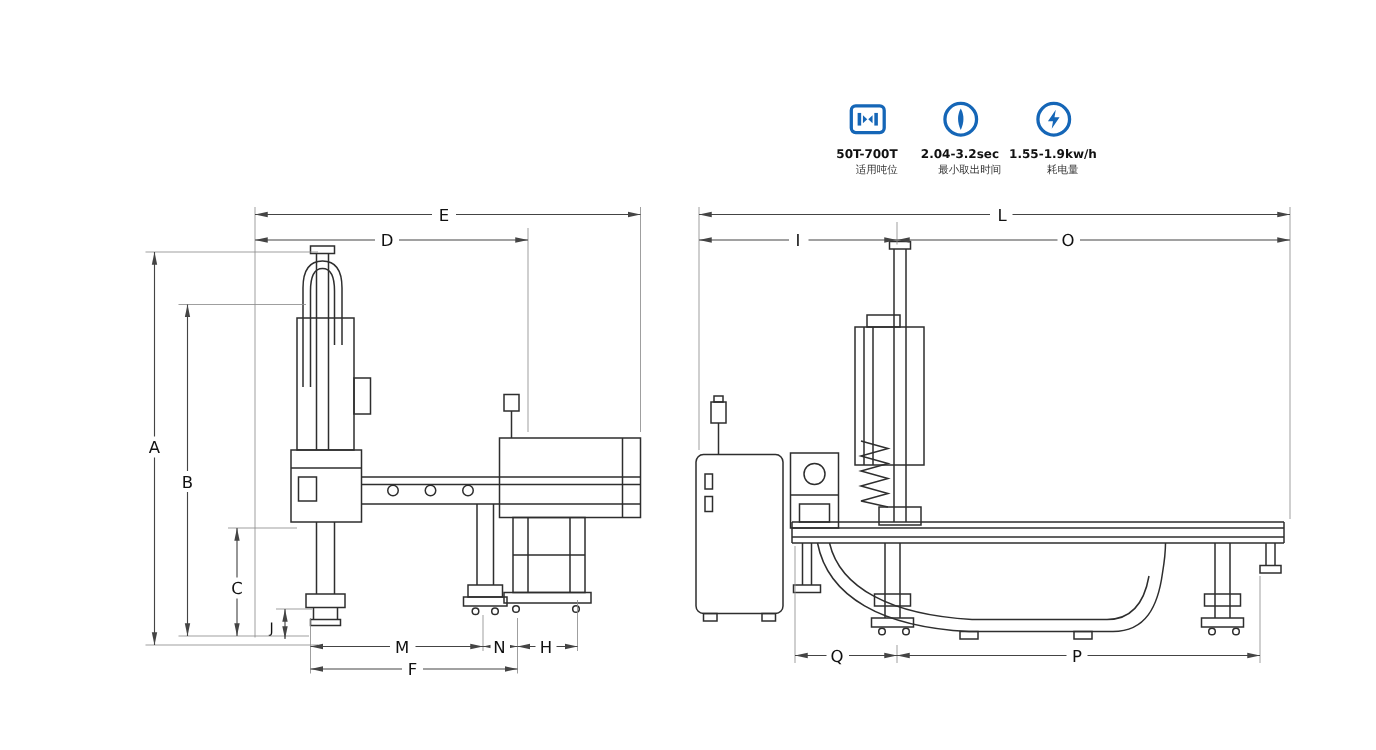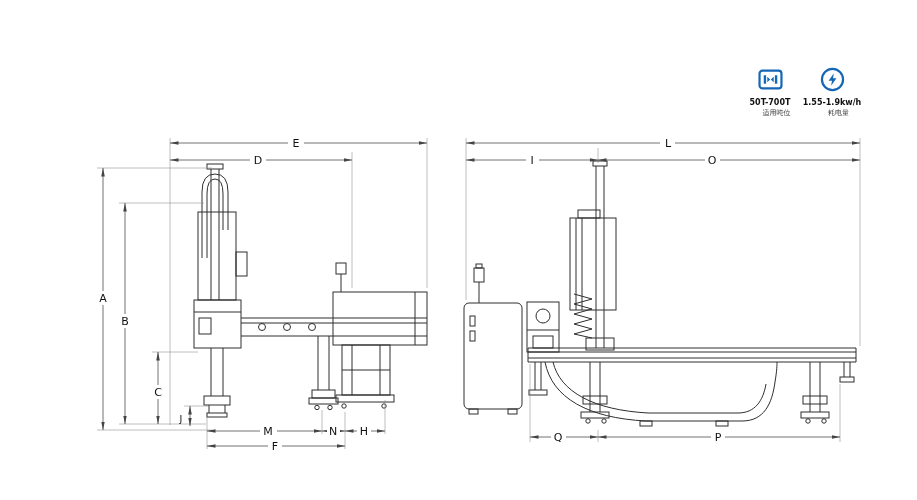--- a/index.html
+++ b/index.html
@@ -1,21 +1,21 @@
 <!DOCTYPE html>
 <html><head>
 <meta charset="utf-8">
 <style>
   * { margin:0; padding:0; box-sizing:border-box; }
   html,body { background:#ffffff; }
   body { font-family:"DejaVu Sans", sans-serif; }
   .stage { position:relative; width:917px; height:500px; background:#ffffff; overflow:hidden; }
 
   
-  .specs-row { position:absolute; left:547px; top:64px; width:316px; display:flex; justify-content:flex-end; }
+  .specs-row { position:absolute; left:547px; top:64px; width:316px; display:flex; justify-content:flex-start; }
   .spec { width:62px; display:flex; flex-direction:column; align-items:center; text-align:center; }
   .spec-icon { height:30px; display:flex; align-items:center; justify-content:center; }
   .spec-value { margin-top:4px; font-size:8px; font-weight:bold; color:#111; white-space:nowrap; }
   .spec-label { margin-top:1px; font-size:7px; color:#333; white-space:nowrap;margin-left:13px; }
 
   
   .drawing { position:absolute; left:0; top:0; }
   .ln  { stroke:#2e2e2e; stroke-width:1; fill:none; stroke-linejoin:miter; }
   .dim { stroke:#444; stroke-width:0.75; fill:none; }
   .ext { stroke:#8a8a8a; stroke-width:0.55; fill:none; }
@@ -37,20 +37,30 @@
           <rect x="8" y="11" width="2.8" height="10" fill="#1566b7"></rect>
           <rect x="21.2" y="11" width="2.8" height="10" fill="#1566b7"></rect>
           <path d="M12.2,12.8 L15.6,16 L12.2,19.2 z" fill="#1566b7"></path>
           <path d="M19.8,12.8 L16.4,16 L19.8,19.2 z" fill="#1566b7"></path>
         </svg>
       </div>
       <div class="spec-value">50T-700T</div>
       <div class="spec-label">适用吨位</div>
     </div>
 
+    <div class="spec">
+      <div class="spec-icon">
+        <svg width="27" height="27" viewBox="0 0 32 32">
+          <circle cx="16" cy="16" r="12.5" fill="none" stroke="#1566b7" stroke-width="2.6"></circle>
+          <path d="M16,7.5 C13,13 13.3,18.5 16,24.5 C18.7,18.5 19,13 16,7.5 z" fill="#1566b7"></path>
+        </svg>
+      </div>
+      <div class="spec-value">2.04-3.2sec</div>
+      <div class="spec-label">最小取出时间</div>
+    </div>
 
 
     <div class="spec">
       <div class="spec-icon">
         <svg width="27" height="27" viewBox="0 0 32 32">
           <circle cx="16" cy="16" r="12.5" fill="none" stroke="#1566b7" stroke-width="2.6"></circle>
           <path d="M17.6,8.5 L11.4,17.6 h4 L14.4,23.5 L20.6,14.4 h-4 z" fill="#1566b7"></path>
         </svg>
       </div>
       <div class="spec-value">1.55-1.9kw/h</div>

